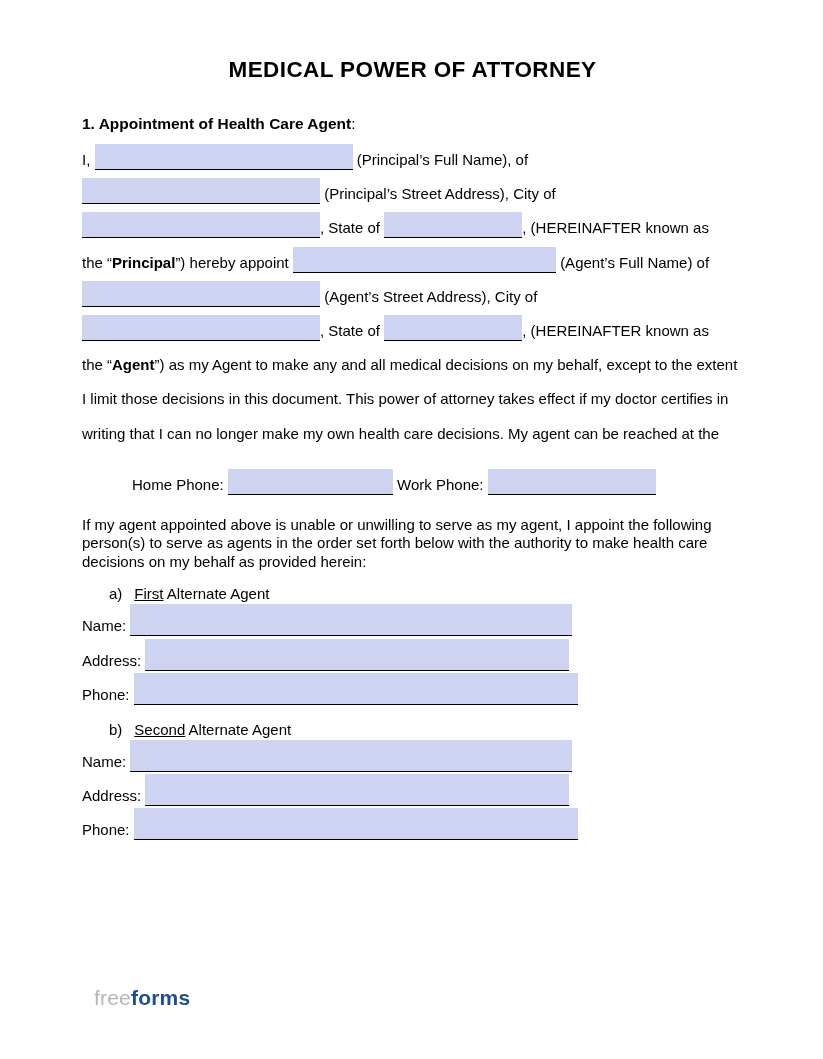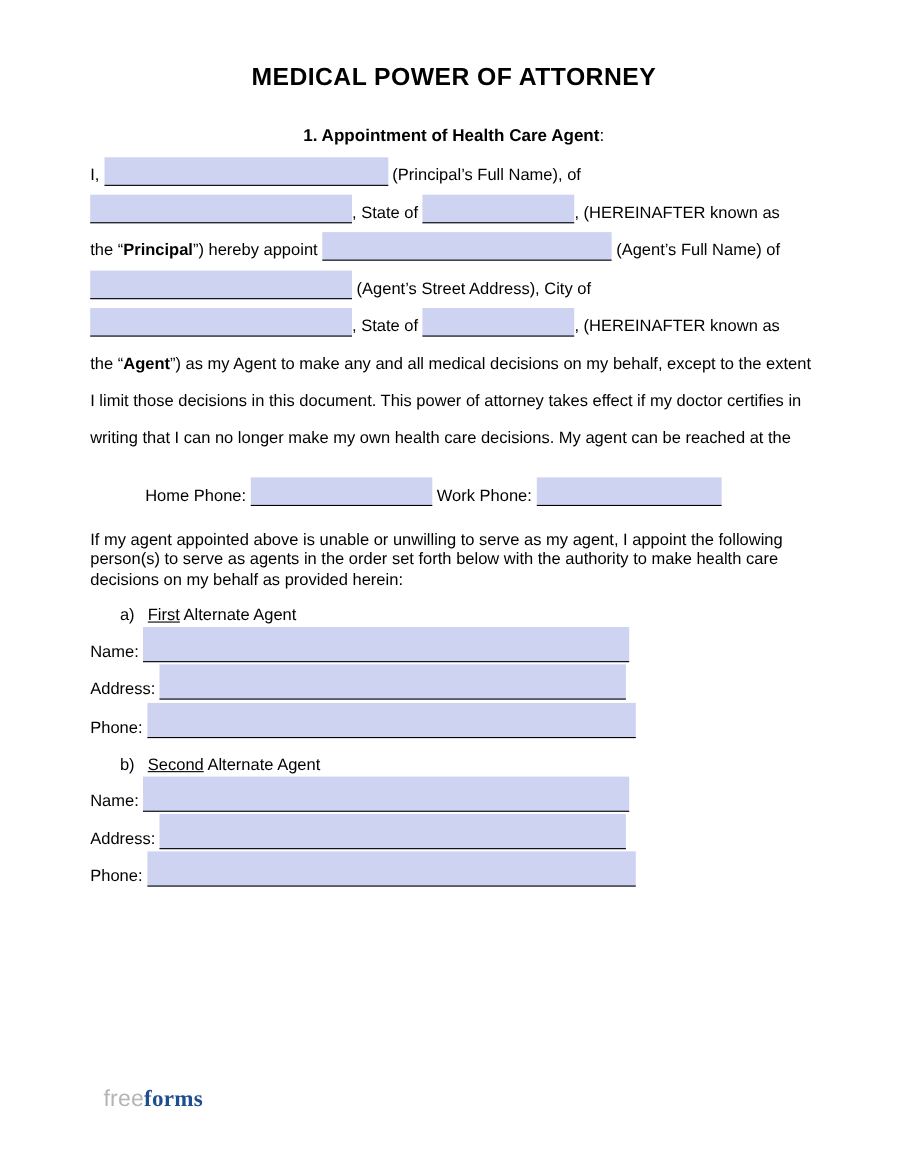--- a/index.html
+++ b/index.html
@@ -21,21 +21,21 @@
     font-size: 22.5px;
     font-weight: bold;
     letter-spacing: 0.4px;
   }
   .sec-heading {
     font-size: 15.5px;
     line-height: 20px;
     white-space: nowrap;
   }
   .sec-heading .h-bold { font-weight: bold; }
-  .s1-heading { margin-top: 31px; text-align: center; }
+  .s1-heading { margin-top: 31px; }
   .s2-heading { margin-top: 16px; }
   .ln {
     height: 34.2px;
     line-height: 34.2px;
     white-space: nowrap;
   }
   .lines-start { margin-top: 9px; }
   .blank {
     display: inline-block;
     height: 25px;
@@ -81,34 +81,35 @@
   .b { font-weight: bold; }
   .brand {
     position: absolute;
     left: 94px;
     top: 986px;
     font-size: 21px;
     letter-spacing: 0.2px;
     white-space: nowrap;
   }
   .brand-free { color: var(--color-brand-free, #b5b5b5); font-weight: normal; }
-  .brand-forms { color: var(--color-brand-forms, #1f4e8e); font-weight: bold; font-family: Liberation Serif, serif; }
+  .brand-forms { color: var(--color-brand-forms, #1f4e8e); font-weight: bold; }
 </style>
 </head>
 <body>
 
 <div class="page">
   <div class="content">
 
     <div class="doc-title">MEDICAL POWER OF ATTORNEY</div>
 
     <div class="sec-heading s1-heading"><span class="h-bold">1. Appointment of Health Care Agent</span><span>:</span></div>
 
     <div class="ln lines-start"><span>I,</span> <span class="blank w-principal-name"></span> <span>(Principal’s Full Name), of</span></div>
 
+    <div class="ln"><span class="blank w-address"></span> <span>(Principal’s Street Address), City of</span></div>
 
     <div class="ln"><span class="blank w-city"></span><span>, State of</span> <span class="blank w-state"></span><span>, (HEREINAFTER known as</span></div>
 
     <div class="ln"><span>the “</span><span class="b">Principal</span><span>”) hereby appoint</span> <span class="blank w-agent-name"></span> <span>(Agent’s Full Name) of</span></div>
 
     <div class="ln"><span class="blank w-address"></span> <span>(Agent’s Street Address), City of</span></div>
 
     <div class="ln"><span class="blank w-city"></span><span>, State of</span> <span class="blank w-state"></span><span>, (HEREINAFTER known as</span></div>
 
     <div class="ln"><span>the “</span><span class="b">Agent</span><span>”) as my Agent to make any and all medical decisions on my behalf, except to the extent</span></div>

